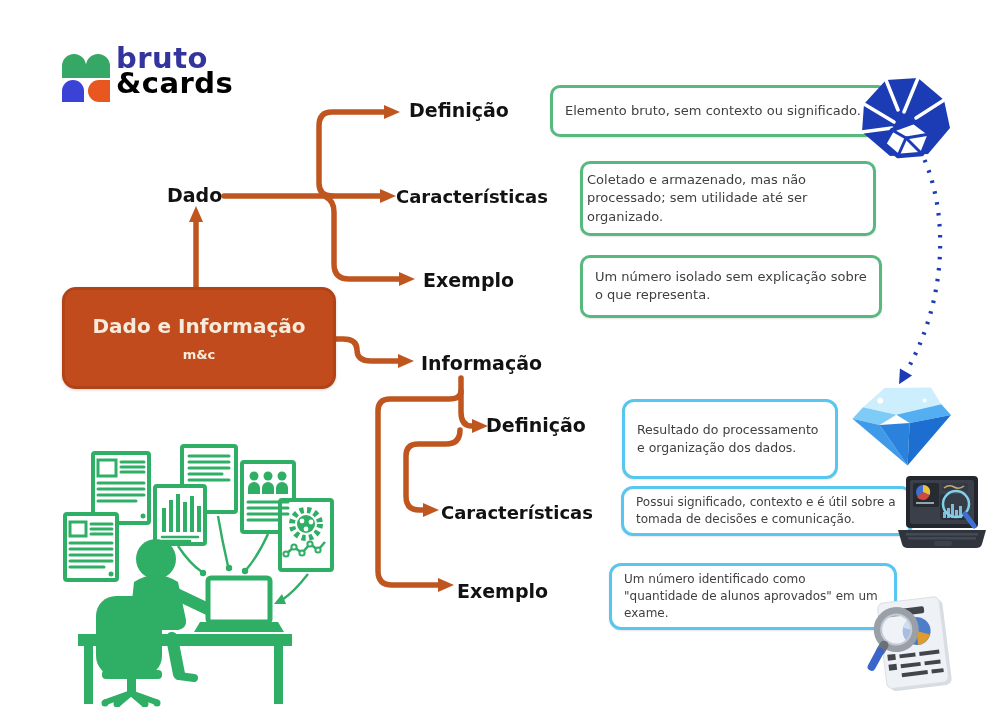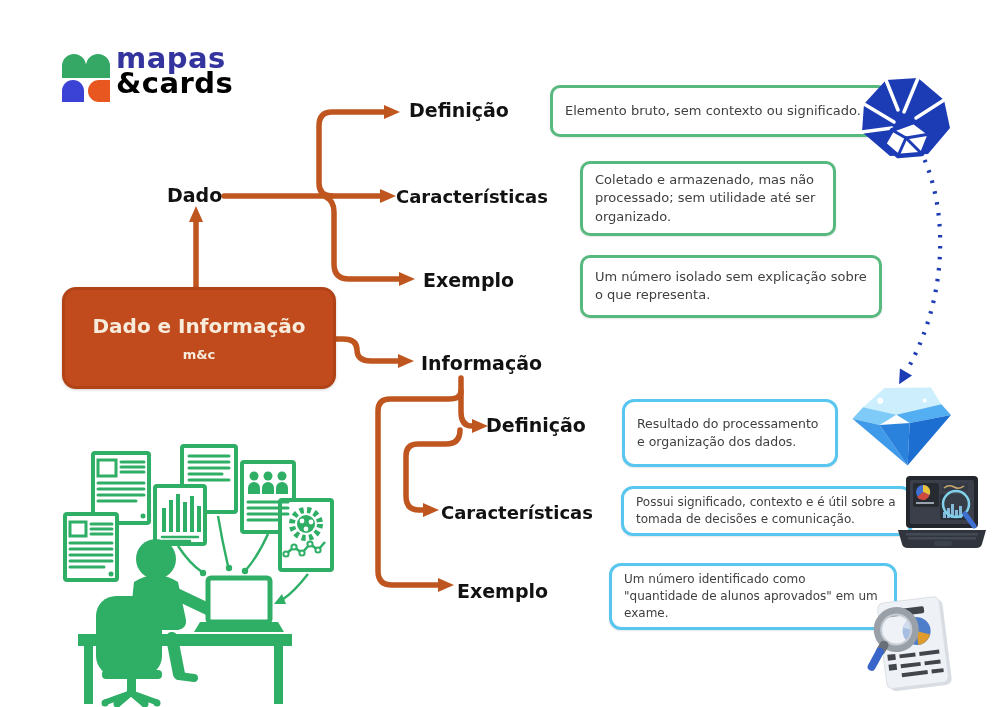--- a/index.html
+++ b/index.html
@@ -53,21 +53,21 @@
     </g>
     <path d="M920 150 C948 205 950 295 906 372" fill="none" stroke="#1c3cb5" stroke-width="4.2" stroke-dasharray="2.5 8.5" marker-end="url(#arrB)"></path>
   </svg>
 
   <svg class="abs" style="left:60px;top:52px;z-index:2" width="52" height="52" viewBox="0 0 52 52">
     <path d="M2 26 V14 A12 12 0 0 1 26 14 A12 12 0 0 1 50 14 V26 Z" fill="#35a865"></path>
     <path d="M2 50 V39 A11 11 0 0 1 24 39 V50 Z" fill="#3a43d6"></path>
     <path d="M50 28 V50 H39 A11 11 0 0 1 39 28 Z" fill="#e8571f"></path>
   </svg>
   <div id="logo-text" style="z-index:2">
-    <div id="logo-title">mapas</div>
+    <div id="logo-title">bruto</div>
     <div id="logo-sub">&amp;cards</div>
   </div>
 
   <div id="root-node" style="z-index:2">
     <div class="t1">Dado e Informação</div>
     <div class="t2">m&amp;c</div>
   </div>
 
   <div class="lbl" style="left:167px;top:184px;font-size:19px;z-index:2">Dado</div>
   <div class="lbl" style="left:409px;top:99px;font-size:19px;z-index:2">Definição</div>
@@ -75,29 +75,29 @@
   <div class="lbl" style="left:423px;top:269px;font-size:19px;z-index:2">Exemplo</div>
   <div class="lbl" style="left:421px;top:352px;font-size:19px;z-index:2">Informação</div>
   <div class="lbl" style="left:486px;top:414px;font-size:19px;z-index:2">Definição</div>
   <div class="lbl" style="left:441px;top:502px;font-size:18px;z-index:2">Características</div>
   <div class="lbl" style="left:457px;top:580px;font-size:19px;z-index:2">Exemplo</div>
 
   <div class="leafbox green" style="left:550px;top:85px;width:338px;min-height:52px;padding:6px 12px;font-size:13px;white-space:nowrap;z-index:2">
       <p>Elemento bruto, sem contexto ou significado.</p>
     </div>
 
-  <div class="leafbox green" style="left:580px;top:161px;width:256px;min-height:72px;padding:7px 12px;font-size:13px;z-index:2">
+  <div class="leafbox green" style="left:580px;top:161px;width:296px;min-height:72px;padding:7px 4px;font-size:13px;z-index:2">
       <p>Coletado e armazenado, mas não processado; sem utilidade até ser organizado.</p>
     </div>
 
   <div class="leafbox green" style="left:580px;top:255px;width:302px;min-height:52px;padding:10px 12px;font-size:13px;z-index:2">
       <p>Um número isolado sem explicação sobre o que representa.</p>
     </div>
 
-  <div class="leafbox blue" style="left:622px;top:399px;width:216px;min-height:50px;padding:13px 12px;font-size:12.5px;z-index:2">
+  <div class="leafbox blue" style="left:622px;top:399px;width:216px;min-height:50px;padding:19px 12px;font-size:12.5px;z-index:2">
       <p>Resultado do processamento e organização dos dados.</p>
     </div>
 
   <div class="leafbox blue" style="left:621px;top:486px;width:292px;min-height:50px;padding:5px 12px;font-size:12px;z-index:2">
       <p>Possui significado, contexto e é útil sobre a tomada de decisões e comunicação.</p>
     </div>
 
   <div class="leafbox blue" style="left:609px;top:563px;width:288px;min-height:50px;padding:5px 12px;font-size:12px;z-index:2">
       <p>Um número identificado como "quantidade de alunos aprovados" em um exame.</p>
     </div>

